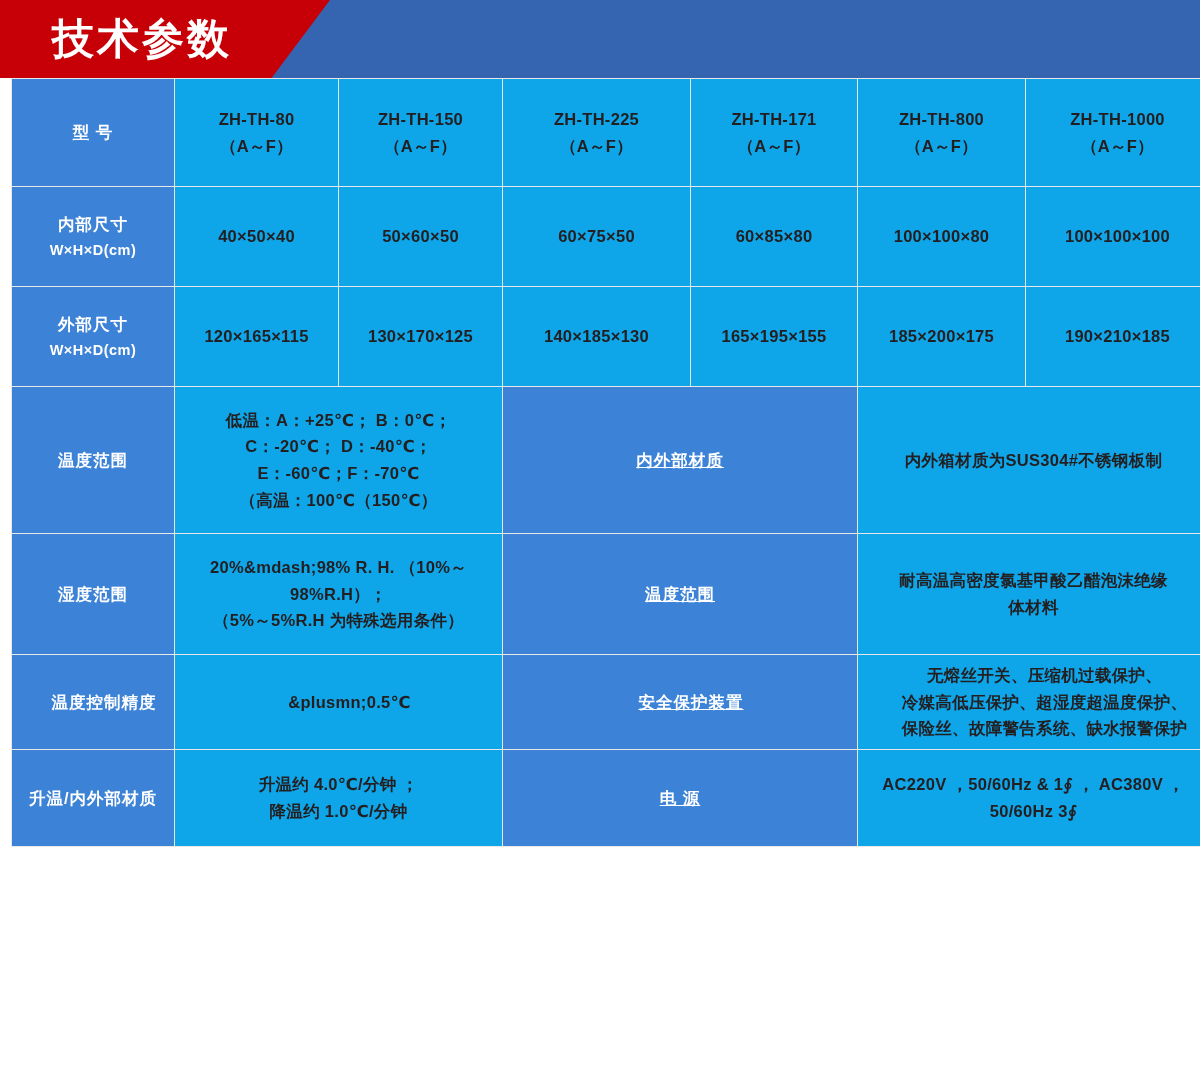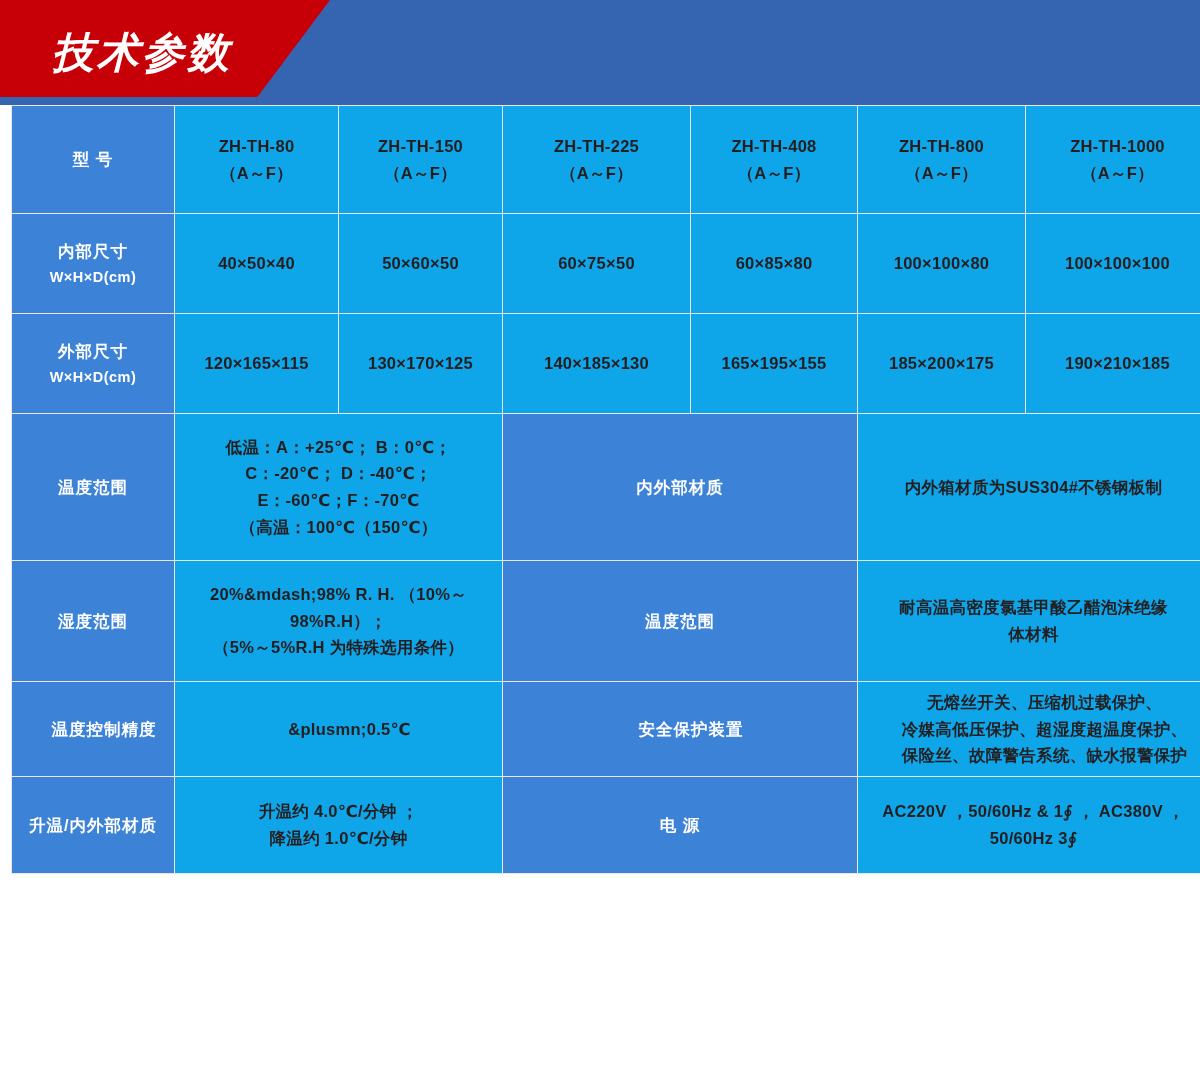--- a/index.html
+++ b/index.html
@@ -11,24 +11,23 @@
     width: 1200px;
     height: 1065px;
     font-family: "Liberation Sans", "DejaVu Sans", sans-serif;
     overflow: hidden;
   }
 
   
   .banner {
     position: relative;
     width: 1200px;
-    height: 105px;
+    height: 78px;
     overflow: hidden;
     background: #3565b0;
-    font-style: italic;
   }
   .banner-red {
     position: absolute;
     left: 0;
     top: 0;
     width: 330px;
     height: 97px;
     background: #c70007;
     clip-path: polygon(0 0, 100% 0, 78% 100%, 0 100%);
   }
@@ -110,21 +109,21 @@
   tr.r-model td { height: 108px; }
   tr.r-dim td { height: 100px; }
   tr.r-weight td { height: 62px; }
   tr.r-temp td { height: 147px; }
   tr.r-hum td { height: 121px; }
   tr.r-acc td { height: 90px; }
   tr.r-ctrl td { height: 95px; padding-left: 28px; }
   tr.r-rate td { height: 97px; }
 
   .big-label { font-size: 17px; }
-  .mid-cell { font-size: 17px; }
+  .mid-cell { font-size: 17px; text-decoration: underline; }
 
   .bottom-gap {
     width: 1200px;
     height: 26px;
     background: #ffffff;
   }
 </style>
 </head>
 <body>
 
@@ -154,21 +153,21 @@
       </td>
       <td class="val">
         <span class="ln">ZH-TH-150</span>
         <span class="ln">（A～F）</span>
       </td>
       <td class="val">
         <span class="ln">ZH-TH-225</span>
         <span class="ln">（A～F）</span>
       </td>
       <td class="val">
-        <span class="ln">ZH-TH-408</span>
+        <span class="ln">ZH-TH-171</span>
         <span class="ln">（A～F）</span>
       </td>
       <td class="val">
         <span class="ln">ZH-TH-800</span>
         <span class="ln">（A～F）</span>
       </td>
       <td class="val">
         <span class="ln">ZH-TH-1000</span>
         <span class="ln">（A～F）</span>
       </td>

